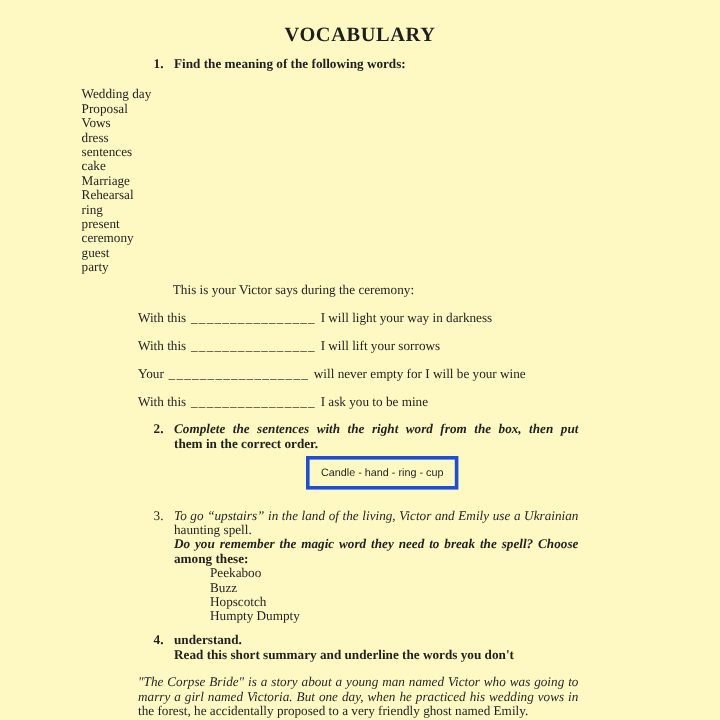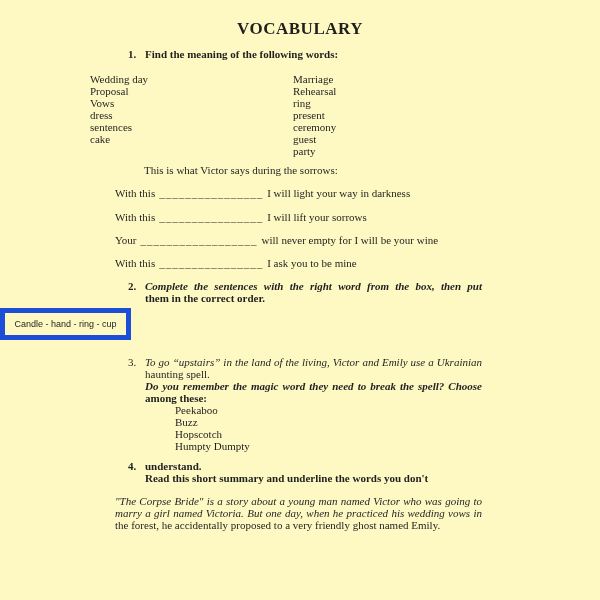--- a/index.html
+++ b/index.html
@@ -11,30 +11,30 @@
   .title {
     margin:0; padding-top:20px; text-align:center;
     font-size:17px; line-height:18px; font-weight:bold; letter-spacing:0.5px;
   }
   .item { position:relative; margin-left:145px; width:337px; }
   .item .num { position:absolute; left:-17px; top:0; }
   .bold { font-weight:bold; }
   .nowrap { white-space:nowrap; }
   .jline { text-align:justify; text-align-last:justify;font-style:italic; }
   #item1 { margin-top:10px; }
-  .words { display:flex; margin-left:90px; margin-top:13px; }
+  .words { display:flex; margin-left:68px; margin-top:13px;flex-direction:column; }
   .words .col-left { width:203px; }
   .intro { margin-left:144px; margin-top:7px; }
   .fill-line { margin-left:115px; margin-top:11px; white-space:nowrap; }
   .fill-line.first { margin-top:12px; }
   .blank { letter-spacing:1px; margin:0 4px; }
   #item2 { margin-top:11px; }
   .word-box {
-    margin-top:4px; width:121px; height:22px;
-    border:5px solid #1d4ed8; display:flex; align-items:center; justify-content:center;
+    margin-left:255px; margin-top:4px; width:121px; height:22px;
+    border:3px solid #1d4ed8; display:flex; align-items:center; justify-content:center;
     font-family:"Liberation Sans", sans-serif; font-size:9px;
   }
   #item3 { margin-top:16px; }
   .options { margin-left:175px; font-weight:normal; }
   #item4 { margin-top:8px; }
   .summary { margin-left:115px; margin-top:11px; width:367px; }
 </style>
 </head>
 <body>
 
@@ -60,21 +60,21 @@
       <div>Marriage</div>
       <div>Rehearsal</div>
       <div>ring</div>
       <div>present</div>
       <div>ceremony</div>
       <div>guest</div>
       <div>party</div>
     </div>
   </div>
 
-  <div class="intro nowrap">This is what Victor says during the sorrows:</div>
+  <div class="intro nowrap">This is your Victor says during the ceremony:</div>
 
   <div class="fill-line">
     <span>With this</span><span class="blank">________________</span><span>I will light your way in darkness</span>
   </div>
   <div class="fill-line first">
     <span>With this</span><span class="blank">________________</span><span>I will lift your sorrows</span>
   </div>
   <div class="fill-line">
     <span>Your</span><span class="blank">__________________</span><span>will never empty for I will be your wine</span>
   </div>

